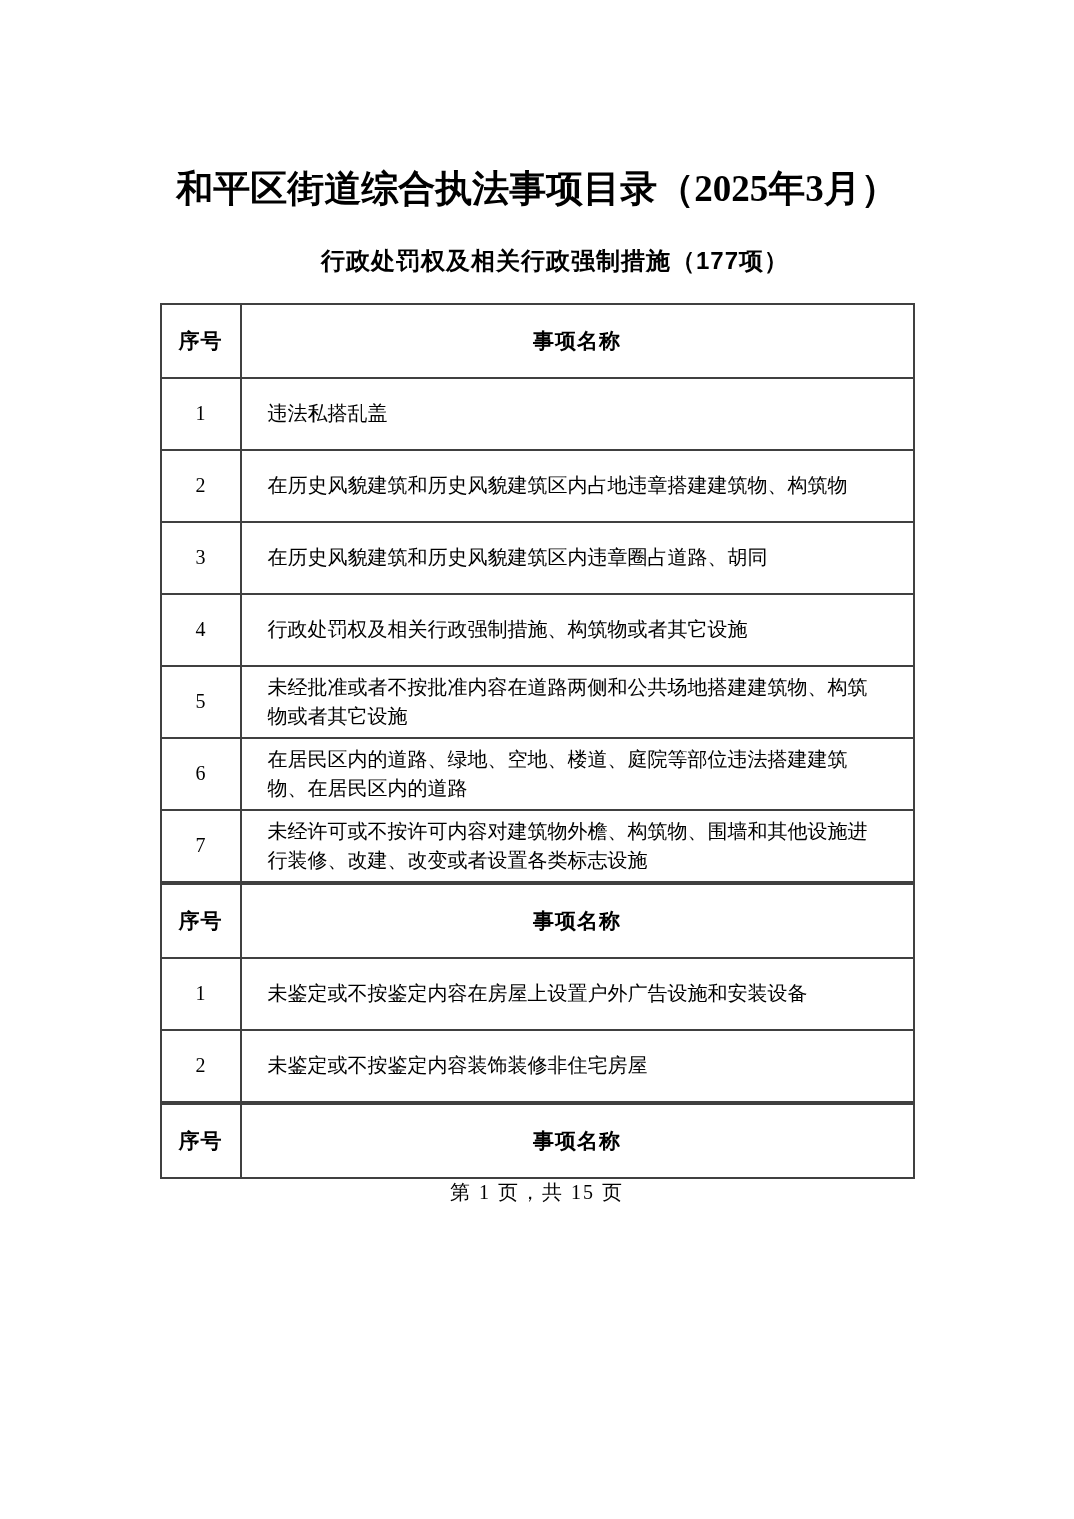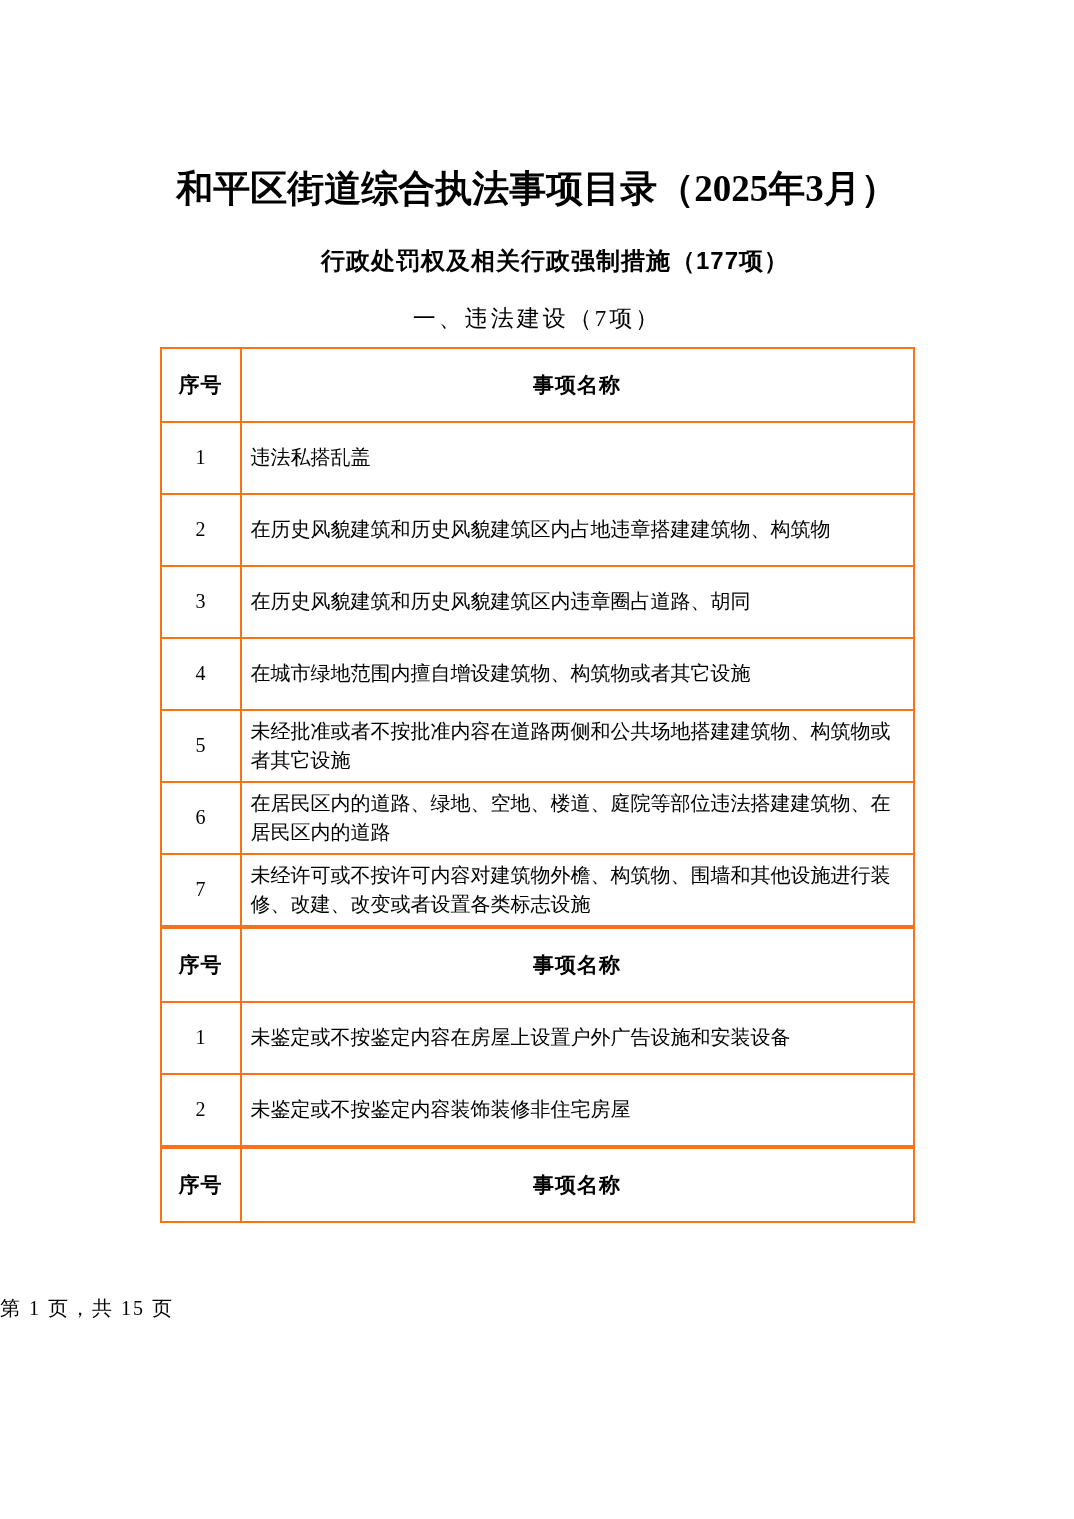--- a/index.html
+++ b/index.html
@@ -47,64 +47,62 @@
   }
   table.items-table {
     width: 753px;
     margin: 0 auto;
     border-collapse: collapse;
     table-layout: fixed;
     font-size: 20px;
   }
   table.items-table th,
   table.items-table td {
-    border: 2px solid #f97316;
+    border: 2px solid #404040;
     vertical-align: middle;
     box-sizing: border-box;
   }
   table.items-table th {
     height: 74px;
     font-weight: bold;
     text-align: center;
     font-size: 21px;
     letter-spacing: 1px;
   }
   table.items-table td {
     height: 72px;
   }
   td.cell-index {
     text-align: center;
   }
   td.cell-name {
     text-align: left;
-    padding: 4px 9px;
+    padding: 4px 26px;
     line-height: 1.45;
   }
   col.col-index { width: 80px; }
   col.col-name  { width: 673px; }
   .page-footer {
-    margin-top: 72px;
-    text-align: left;
+    text-align: center;
     font-size: 20px;
     letter-spacing: 2px;
   }
 </style>
 </head>
 <body>
 
 <div class="page">
 
   <h1 class="doc-title">
     <span>和平区街道综合执法事项目录（2025年3月）</span><br>
   </h1>
 
   <div class="doc-subtitle">行政处罚权及相关行政强制措施（177项）</div>
 
   <div>
-    <div class="section-heading">一、违法建设（7项）</div>
     <table class="items-table">
       <colgroup>
           <col class="col-index">
           <col class="col-name">
         </colgroup>
       <tbody>
           <tr>
         <th>序号</th>
         <th>事项名称</th>
       </tr>
@@ -115,21 +113,21 @@
       <tr>
         <td class="cell-index">2</td>
         <td class="cell-name">在历史风貌建筑和历史风貌建筑区内占地违章搭建建筑物、构筑物</td>
       </tr>
       <tr>
         <td class="cell-index">3</td>
         <td class="cell-name">在历史风貌建筑和历史风貌建筑区内违章圈占道路、胡同</td>
       </tr>
       <tr>
         <td class="cell-index">4</td>
-        <td class="cell-name">在城市绿地范围内擅自增设建筑物、构筑物或者其它设施</td>
+        <td class="cell-name">行政处罚权及相关行政强制措施、构筑物或者其它设施</td>
       </tr>
       <tr>
         <td class="cell-index">5</td>
         <td class="cell-name">未经批准或者不按批准内容在道路两侧和公共场地搭建建筑物、构筑物或者其它设施</td>
       </tr>
       <tr>
         <td class="cell-index">6</td>
         <td class="cell-name">在居民区内的道路、绿地、空地、楼道、庭院等部位违法搭建建筑物、在居民区内的道路</td>
       </tr>
       <tr>

